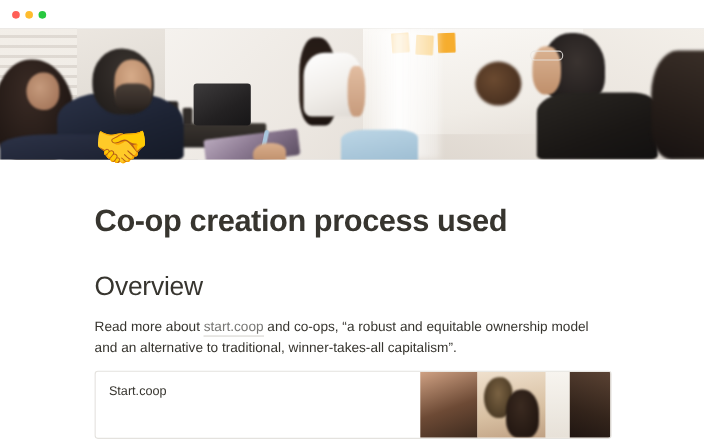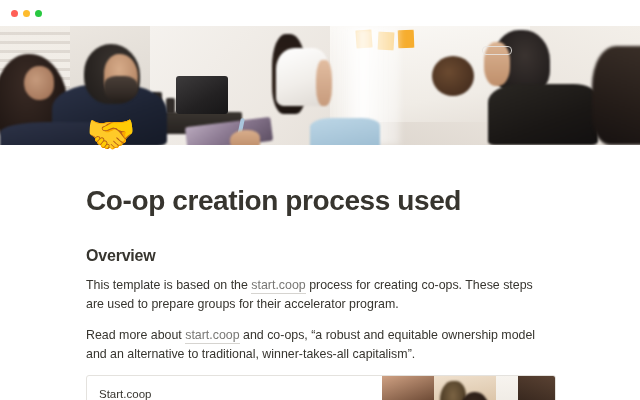--- a/index.html
+++ b/index.html
@@ -135,21 +135,21 @@
                 border-radius:30% 26% 6% 6%; filter:blur(1.1px); }
 
   
   .page-icon { position:absolute; left:86px; top:114px; font-size:40px; line-height:1;
                z-index:5; user-select:none; }
 
   
   .page { padding:0 0 0 86px; }
   .page-title { font-size:28px; font-weight:700; letter-spacing:-.4px;
                 color:#37352f; margin-top:40px; }
-  .h2 { font-size:16px; font-weight:700; letter-spacing:-.2px; color:#37352f; margin-top:30px; }
+  .h2 { font-size:24px; font-weight:400; letter-spacing:-.2px; color:#37352f; margin-top:30px; }
   p.para { font-size:12.4px; line-height:18.5px; color:#37352f; margin-top:11px; max-width:460px; }
   p.para.second { margin-top:13px; }
   .link { color:#787774; text-decoration:none; border-bottom:1px solid #d6d4d0;
           padding-bottom:.5px; cursor:pointer; }
 
   
   .bookmark { margin-top:12px; width:470px; height:62px; border:1px solid #e4e2de;
               border-radius:3px; display:flex; overflow:hidden; background:#ffffff; cursor:pointer; }
   .bm-left { flex:1; padding:11px 12px 0 12px; overflow:hidden; }
   .bm-title { font-size:11.5px; color:#37352f; line-height:15px; }
@@ -227,21 +227,20 @@
   </div>
 
   <div class="page-icon">🤝</div>
 
   <div class="page">
 
     <h1 class="page-title">Co-op creation process used</h1>
 
     <h2 class="h2">Overview</h2>
 
-    <p class="para"><span>This template is based on the </span><a class="link">start.coop</a><span> process for creating co-ops. These steps are used to prepare groups for their accelerator program.</span></p>
 
     <p class="para second"><span>Read more about </span><a class="link">start.coop</a><span> and co-ops, “a robust and equitable ownership model and an alternative to traditional, winner-takes-all capitalism”.</span></p>
 
     <div class="bookmark">
       <div class="bm-left">
         <div class="bm-title">Start.coop</div>
         <div class="bm-desc"></div>
       </div>
       <div class="bm-thumb">
         <div class="th th1"></div>

